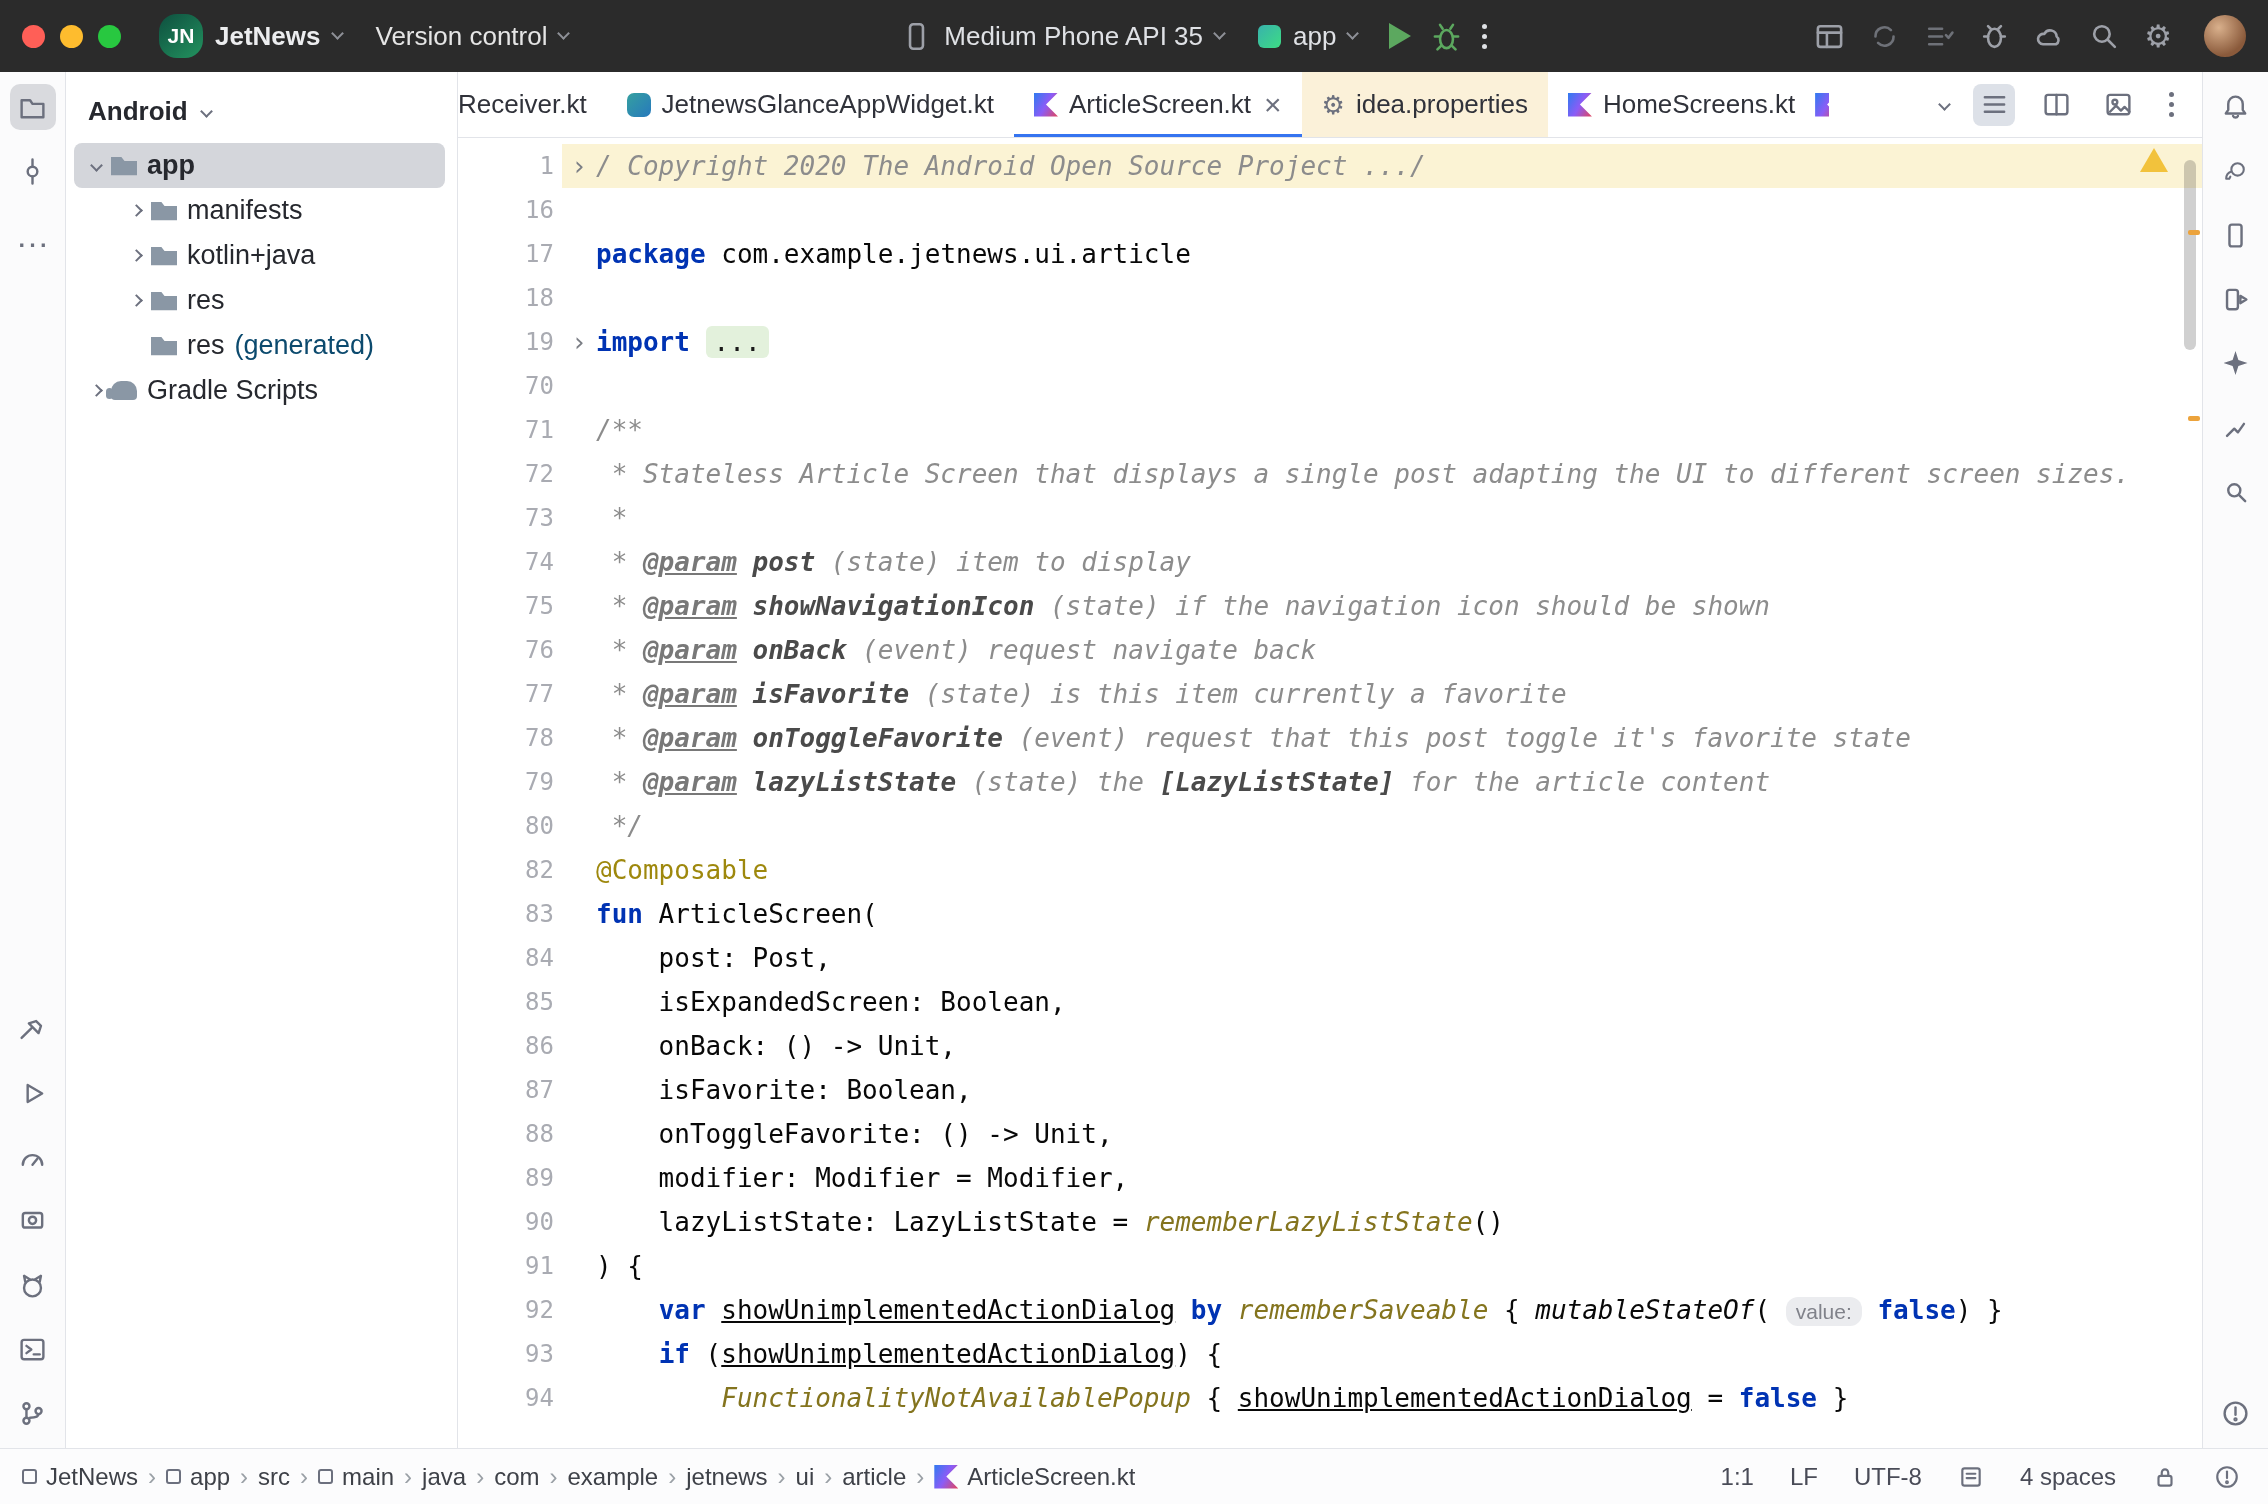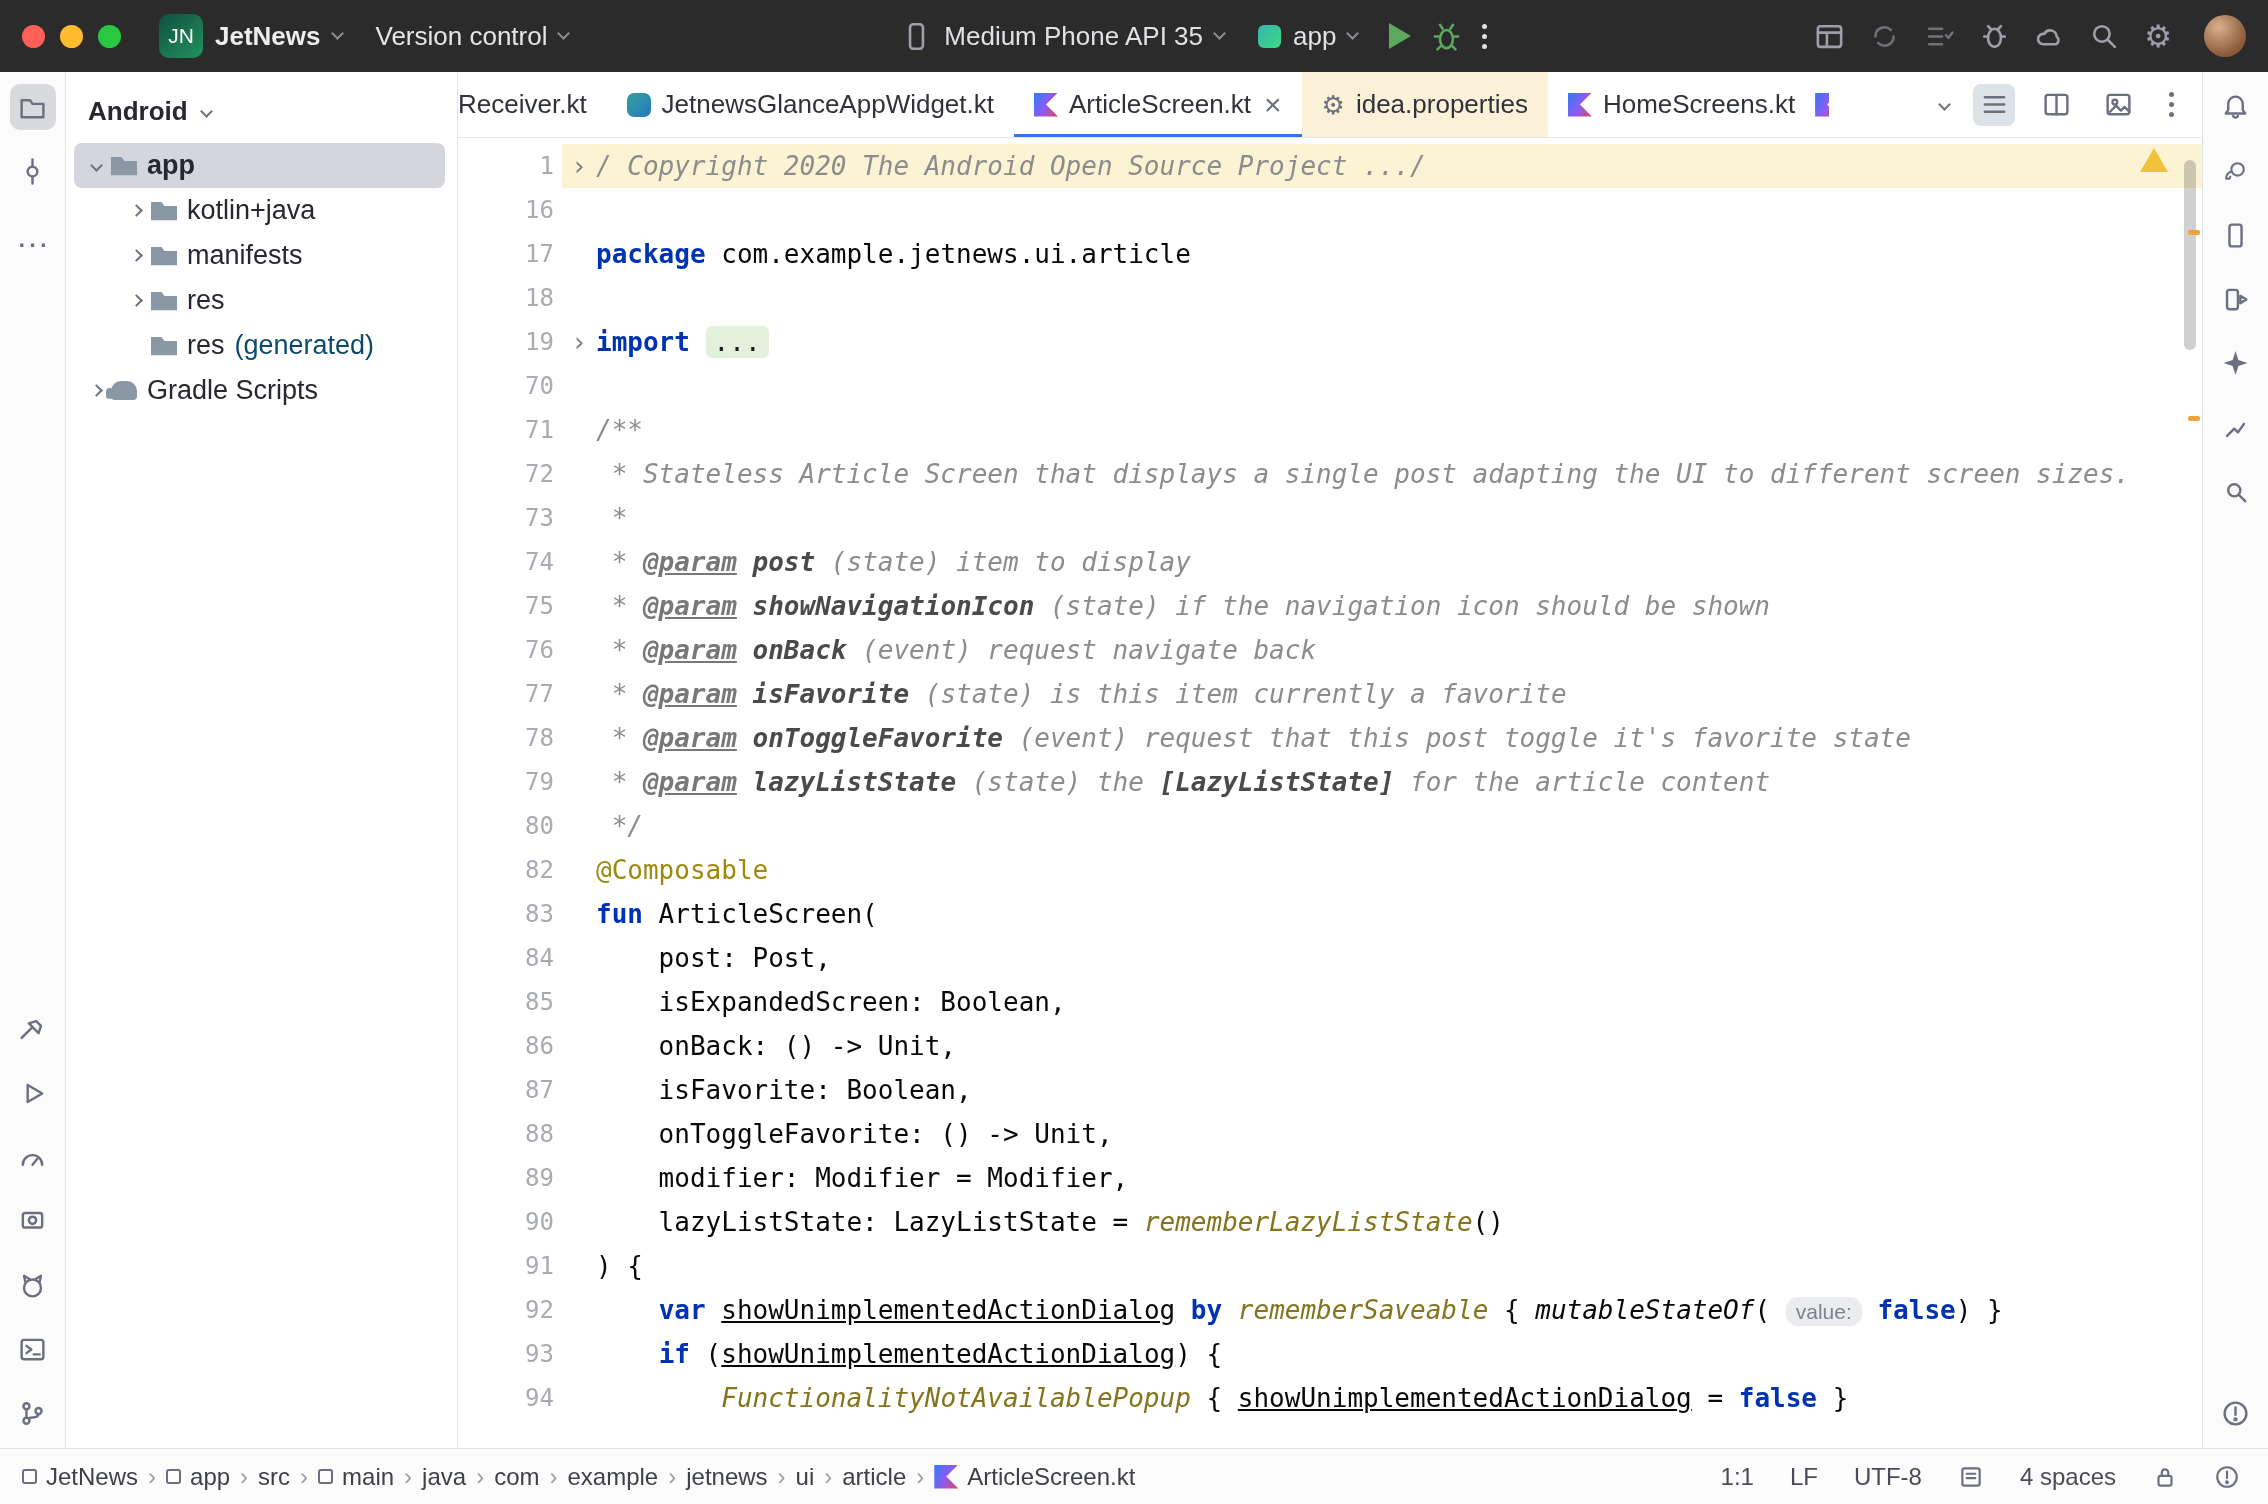--- a/index.html
+++ b/index.html
@@ -6,21 +6,21 @@
 html,body{width:2268px;height:1504px;overflow:hidden}
 body{font-family:"Liberation Sans",sans-serif;background:#fff;color:#26282e;font-size:26px}
 .app{width:2268px;height:1504px;display:flex;flex-direction:column}
 
 
 .titlebar{height:72px;background:#2B2B2B;display:flex;align-items:center;color:#DFE1E5;padding:0 22px;gap:10px;flex:none}
 .traffic{display:flex;gap:15px;margin-right:16px}
 .tl{width:23px;height:23px;border-radius:50%;display:inline-block}
 .tl.red{background:#FF5F57}.tl.yellow{background:#FEBC2E}.tl.green{background:#28C840}
 .tb-btn{display:flex;align-items:center;gap:12px;padding:8px 12px;border-radius:8px;white-space:nowrap;cursor:default}
-.jn-badge{width:44px;height:44px;border-radius:10px;background:linear-gradient(140deg,#0E4F3F,#23935F);color:#fff;font-weight:normal;font-size:21px;display:flex;align-items:center;justify-content:center}
+.jn-badge{width:44px;height:44px;border-radius:18px;background:linear-gradient(140deg,#0E4F3F,#23935F);color:#fff;font-weight:bold;font-size:21px;display:flex;align-items:center;justify-content:center}
 .proj-name{font-weight:600;color:#ECEDEF}
 .dim{color:#e5e5e5}
 .chev{width:9px;height:9px;border-right:2.5px solid #8E9097;border-bottom:2.5px solid #8E9097;display:inline-block}
 .chev.down{transform:rotate(45deg);margin-top:-6px}
 .spacer{flex:1}
 .cfg-ic{width:23px;height:23px;border-radius:6px;background:linear-gradient(135deg,#38B2AC,#3DDC84);display:inline-block}
 .play{width:0;height:0;border-left:22px solid #5CA85F;border-top:13px solid transparent;border-bottom:13px solid transparent;margin:0 10px}
 .ic{fill:none;stroke:#9DA0A8;stroke-width:2;width:31px;height:31px;stroke-linecap:round;stroke-linejoin:round;flex:none}
 .ic.dimmer{stroke:#6E7178}
 .ic.green{stroke:#5CA85F}
@@ -241,26 +241,26 @@
       </div>
       <div>
           <div class="tree-row sel" style="padding-left: 18px;">
             <span class="tchev down"></span>
             <span class="i-folder"></span>
             <span class="tlabel bold">app</span>
           </div>
           <div class="tree-row" style="padding-left: 58px;">
             <span class="tchev right"></span>
             <span class="i-folder"></span>
-            <span class="tlabel">kotlin+java</span>
+            <span class="tlabel">manifests</span>
           </div>
           <div class="tree-row" style="padding-left: 58px;">
             <span class="tchev right"></span>
             <span class="i-folder"></span>
-            <span class="tlabel">manifests</span>
+            <span class="tlabel">kotlin+java</span>
           </div>
           <div class="tree-row" style="padding-left: 58px;">
             <span class="tchev right"></span>
             <span class="i-folder"></span>
             <span class="tlabel">res</span>
           </div>
           <div class="tree-row" style="padding-left: 58px;">
             <span class="tchev hidden"></span>
             <span class="i-folder"></span>
             <span class="tlabel">res</span>

